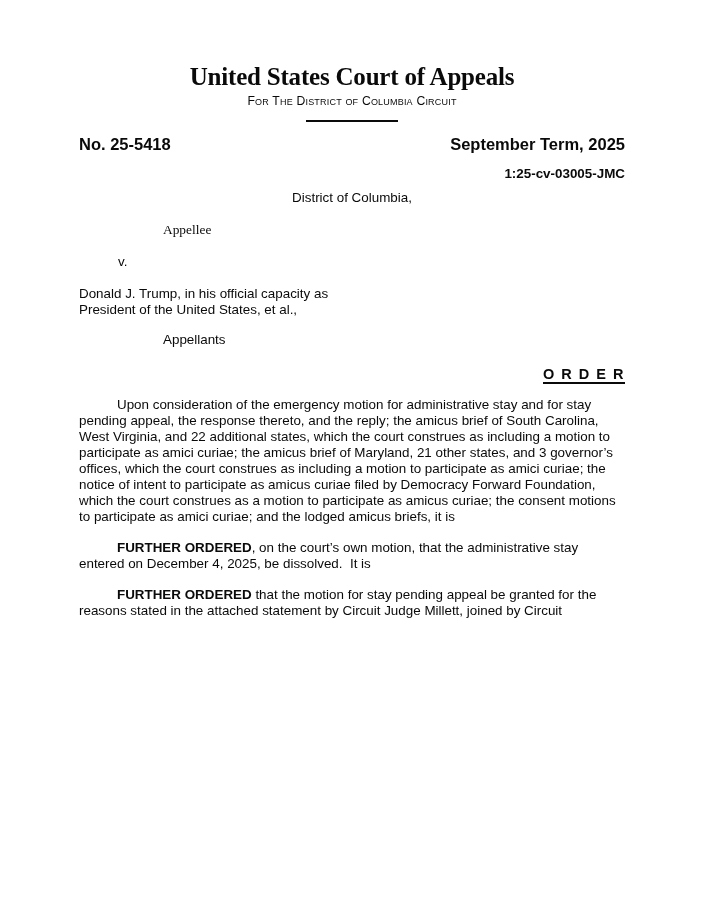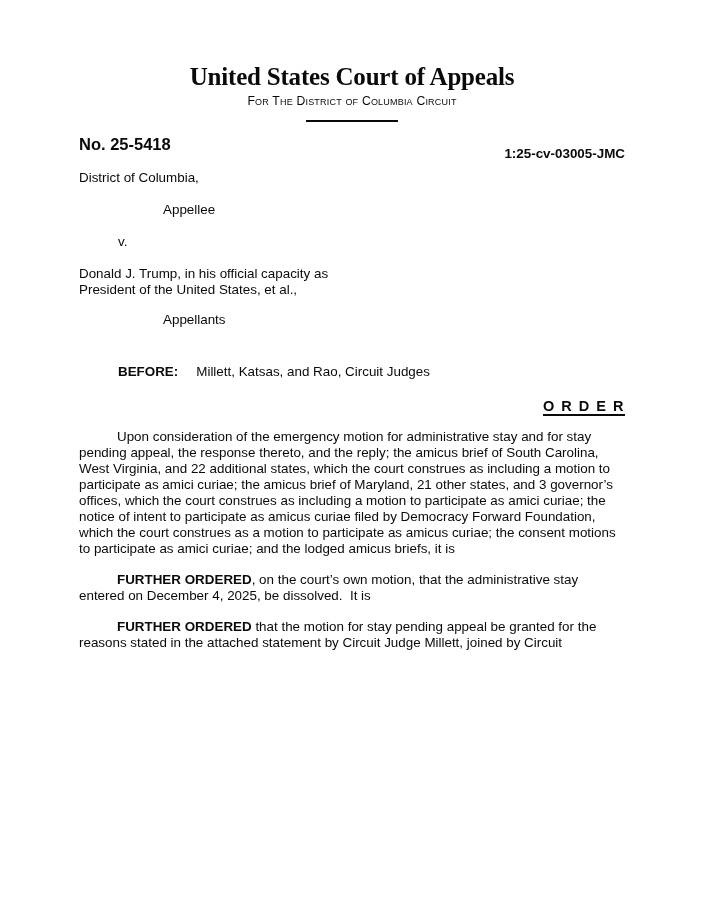--- a/index.html
+++ b/index.html
@@ -52,28 +52,27 @@
   .docket-number, .term {
     font-weight: bold;
     font-size: 16.5px;
     line-height: 20px;
   }
   .caption-right { text-align: right; }
   .case-number {
     font-weight: bold;
     font-size: 13.4px;
     margin-top: 12px;
-    text-align: center;
   }
   .filed-line { margin-top: 10px; }
   .filed-label { font-weight: bold; margin-right: 8px; }
 
   
-  .party-appellee-name { margin-top: 8px; }
-  .party-role-appellee { margin: 16px 0 0 84px; }
+  .party-appellee-name { margin-top: 8px; text-align: center; }
+  .party-role-appellee { margin: 16px 0 0 84px; font-family: Liberation Serif, serif; }
   .versus { margin: 16px 0 0 39px; }
   .party-appellants-name { margin-top: 16px; white-space: pre-line; }
   .party-role-appellants { margin: 14px 0 0 84px; }
 
   
   .before-line { margin: 36px 0 0 39px; }
   .before-label { font-weight: bold; }
   .judges { margin-left: 18px; }
 
   
@@ -101,34 +100,32 @@
 
 <div class="page">
 
   <div class="court-name">United States Court of Appeals</div>
   <div class="court-subtitle">For The District of Columbia Circuit</div>
   <hr class="header-rule">
 
   <div class="caption-row">
     <div class="docket-number">No. 25-5418</div>
     <div class="caption-right">
+      <div class="term">September Term, 2025</div>
       <div class="case-number">1:25-cv-03005-JMC</div>
     </div>
   </div>
 
   <div class="party-appellee-name">District of Columbia,</div>
   <div class="party-role-appellee">Appellee</div>
   <div class="versus">v.</div>
   <div class="party-appellants-name">Donald J. Trump, in his official capacity as
 President of the United States, et al.,</div>
   <div class="party-role-appellants">Appellants</div>
 
-  <div class="before-line">
-    <span class="before-label">BEFORE:</span><span class="judges">Millett, Katsas, and Rao, Circuit Judges</span>
-  </div>
 
   <div class="order-heading">O R D E R</div>
 
   <p class="body-para"><span class="para-lead"></span><span>Upon consideration of the emergency motion for administrative stay and for stay pending appeal, the response thereto, and the reply; the amicus brief of South Carolina, West Virginia, and 22 additional states, which the court construes as including a motion to participate as amici curiae; the amicus brief of Maryland, 21 other states, and 3 governor’s offices, which the court construes as including a motion to participate as amici curiae; the notice of intent to participate as amicus curiae filed by Democracy Forward Foundation, which the court construes as a motion to participate as amicus curiae; the consent motions to participate as amici curiae; and the lodged amicus briefs, it is</span></p>
 
 
   <p class="body-para"><span class="para-lead">FURTHER ORDERED</span><span>, on the court’s own motion, that the administrative stay entered on December 4, 2025, be dissolved.  It is</span></p>
 
   <p class="body-para"><span class="para-lead">FURTHER ORDERED</span><span> that the motion for stay pending appeal be granted for the reasons stated in the attached statement by Circuit Judge Millett, joined by Circuit</span></p>
 

